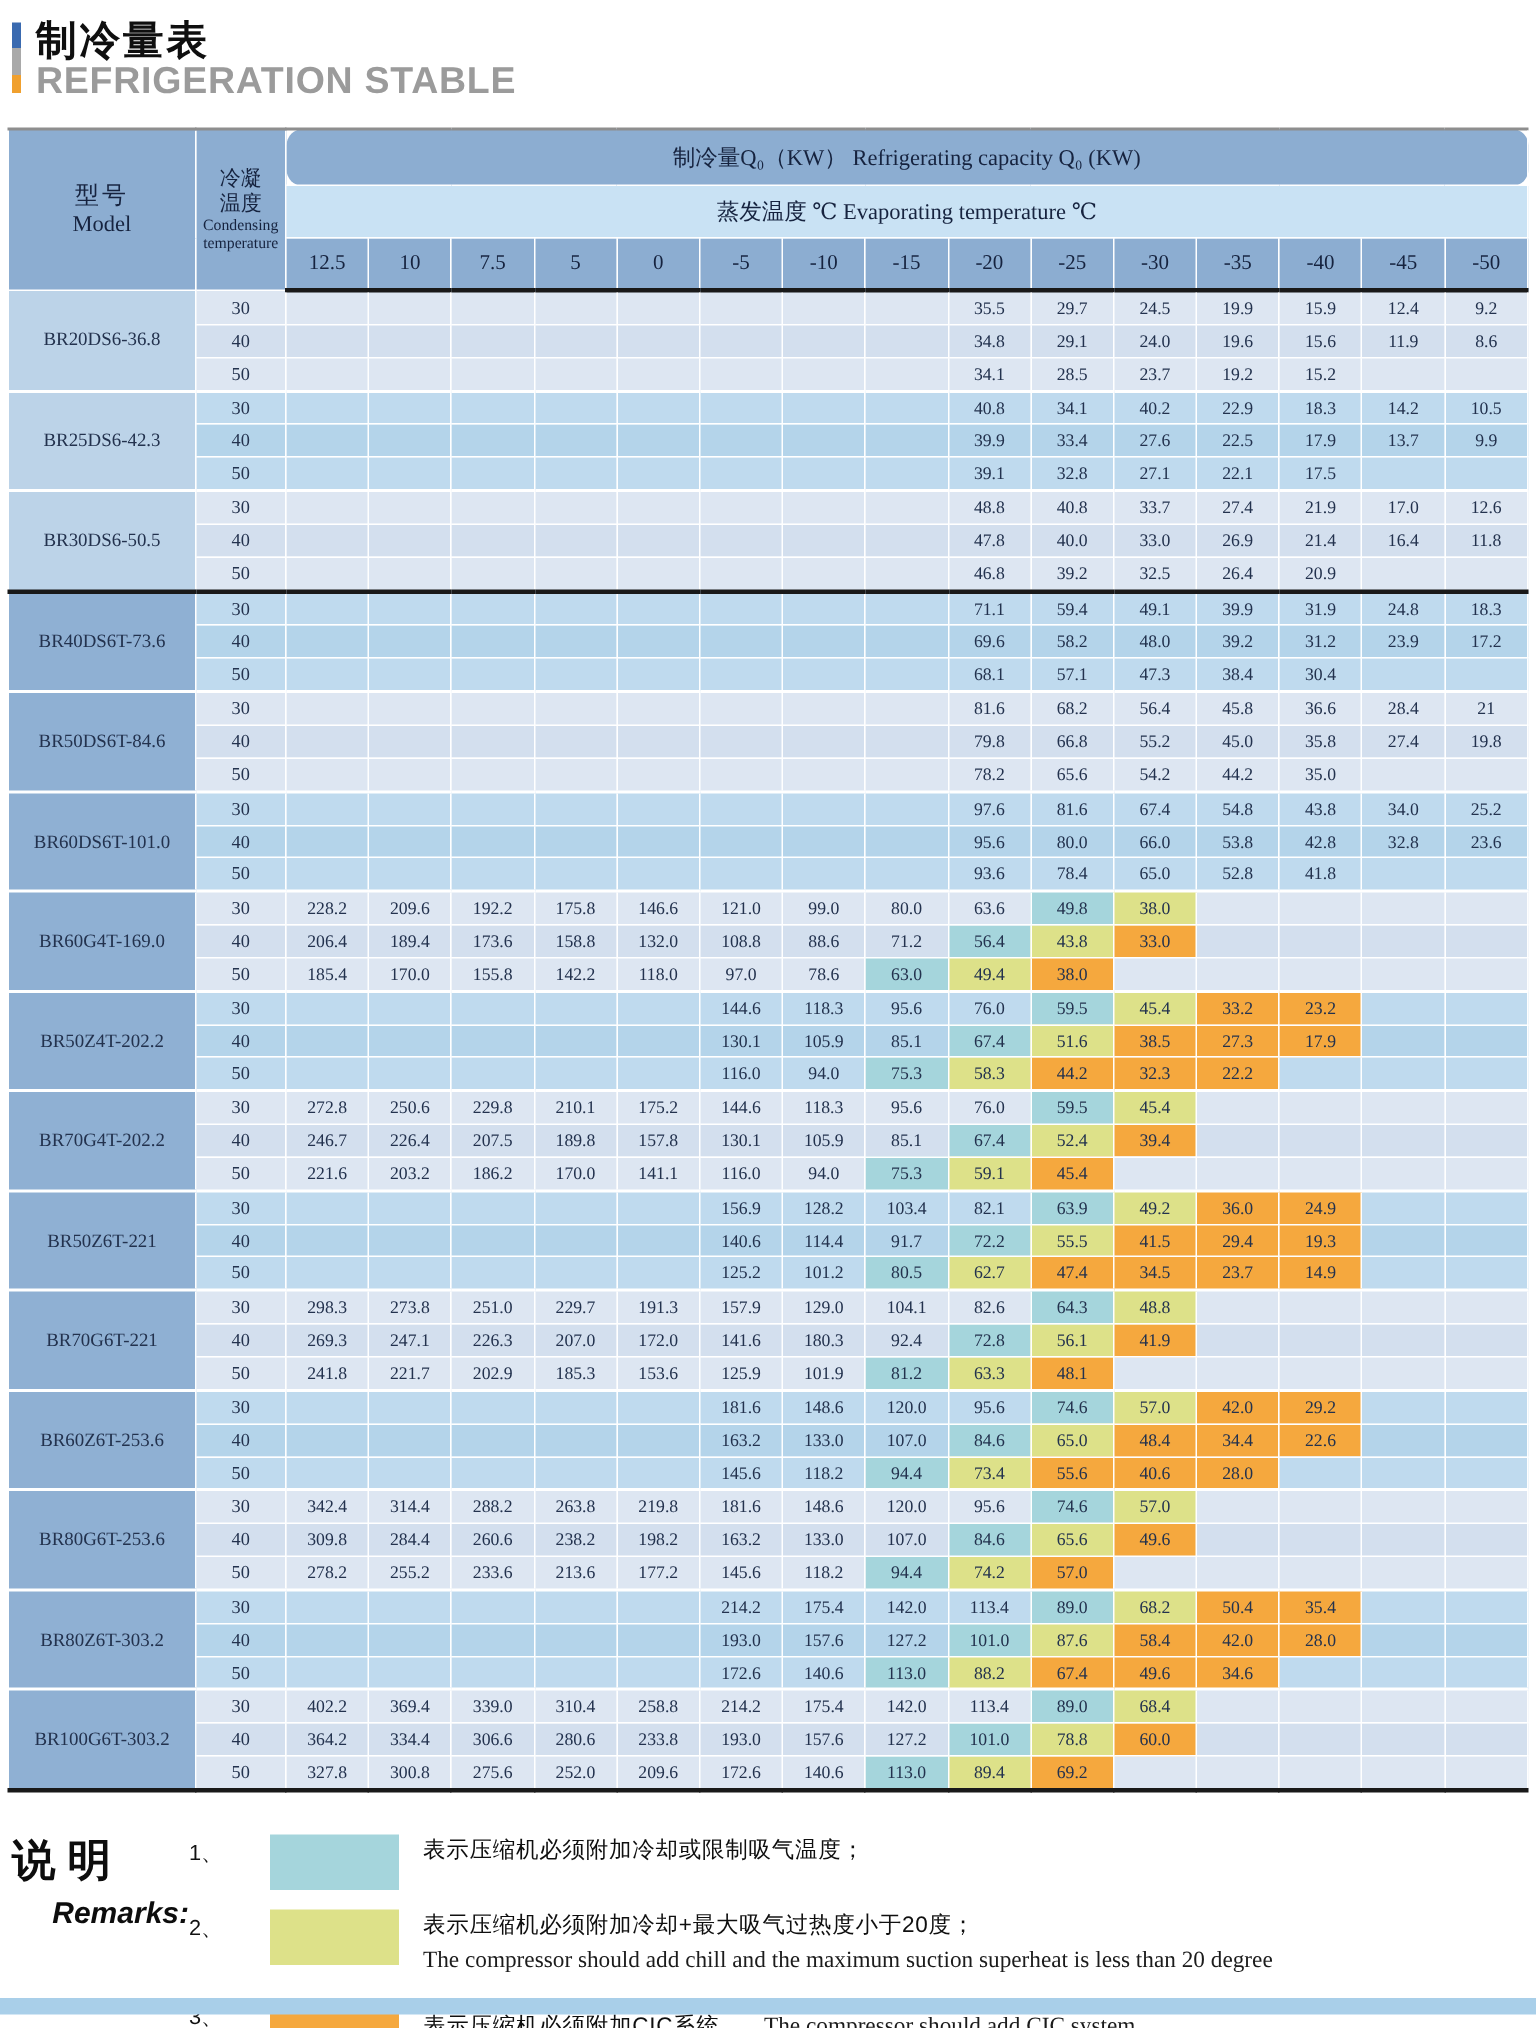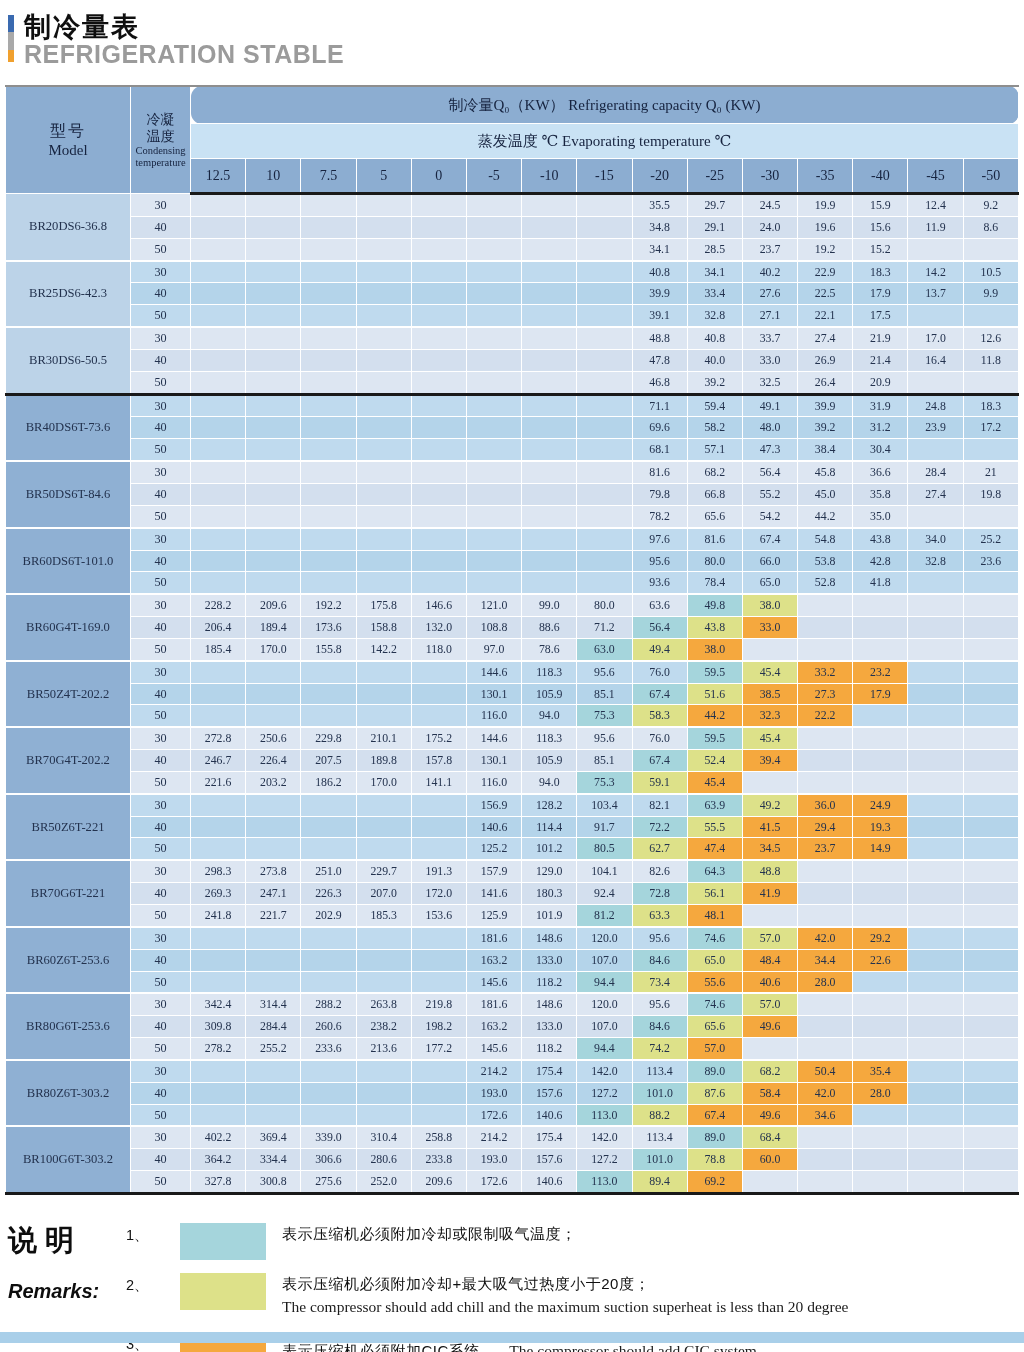--- a/index.html
+++ b/index.html
@@ -49,21 +49,21 @@
   td.hl-c{background:var(--hl-cyan)!important;}
   td.hl-y{background:var(--hl-yellow)!important;}
   td.hl-o{background:var(--hl-orange)!important;}
   tr.group-first td{border-top:2px solid #fff;}
   tr.sep-black td{border-top:3px solid #191919;}
 
   
   .remarks{display:flex;margin:26px 0 0 8px;}
   .remarks-head{width:118px;flex:0 0 118px;}
   .remarks-cn{font-size:29px;font-weight:bold;letter-spacing:8px;color:#0d0d0d;}
-  .remarks-en{font-size:20px;font-weight:bold;font-style:italic;color:#0d0d0d;margin-top:19px;}
+  .remarks-en{font-size:20px;font-weight:bold;font-style:italic;color:#0d0d0d;margin-top:4px;text-align:right;}
   .remark-list{flex:1;padding-top:2px;}
   .remark-item{display:grid;grid-template-columns:38px 86px 1fr;column-gap:16px;margin-bottom:13px;align-items:start;}
   .remark-item .num{font-size:14.5px;padding-top:3px;color:#111;}
   .remark-item .swatch{height:37px;border:0;}
   .remark-item.inline-item .swatch{height:33px;}
   .remark-text .cn{font-size:15px;color:#0f0f0f;font-weight:500;letter-spacing:0.5px;line-height:22px;}
   .remark-text .en{font-size:15.5px;color:#1c1c1c;font-family:"Liberation Serif","DejaVu Serif",serif;line-height:24px;}
   .remark-item.inline-item .remark-text{padding-top:7px;}
   .remark-item.inline-item .en{display:inline;margin-left:14px;}
   .remark-item.inline-item .cn{display:inline;}

